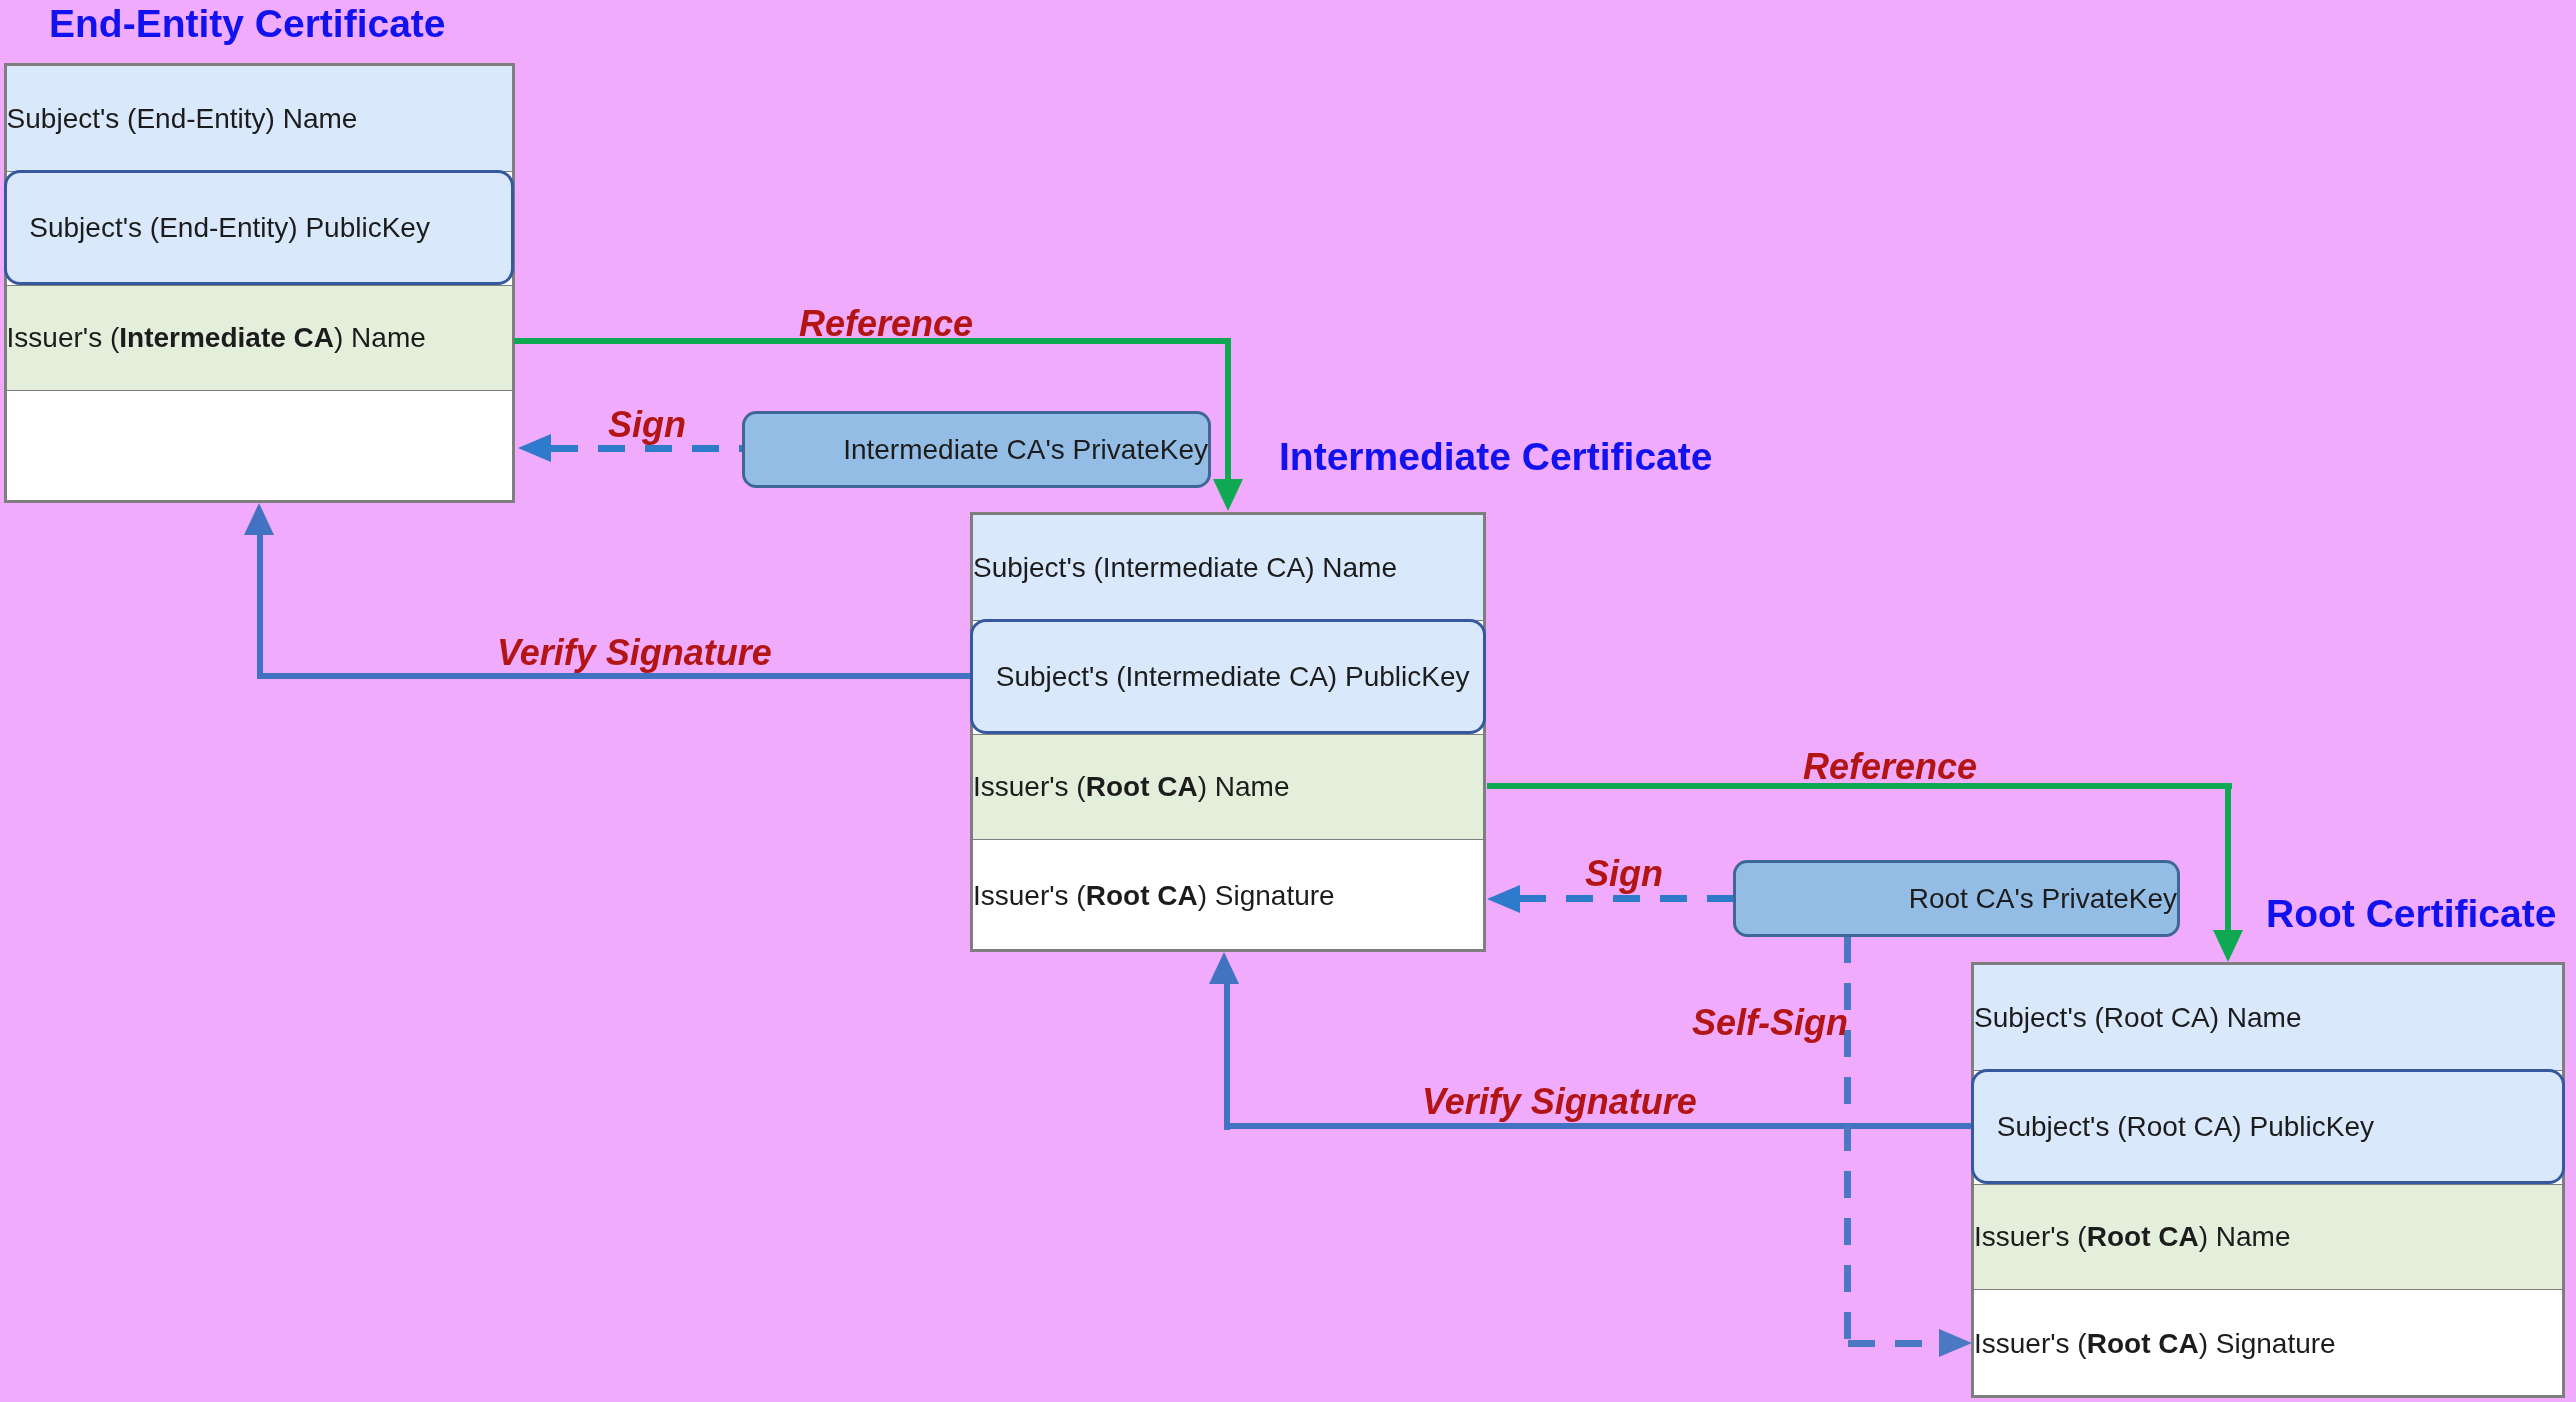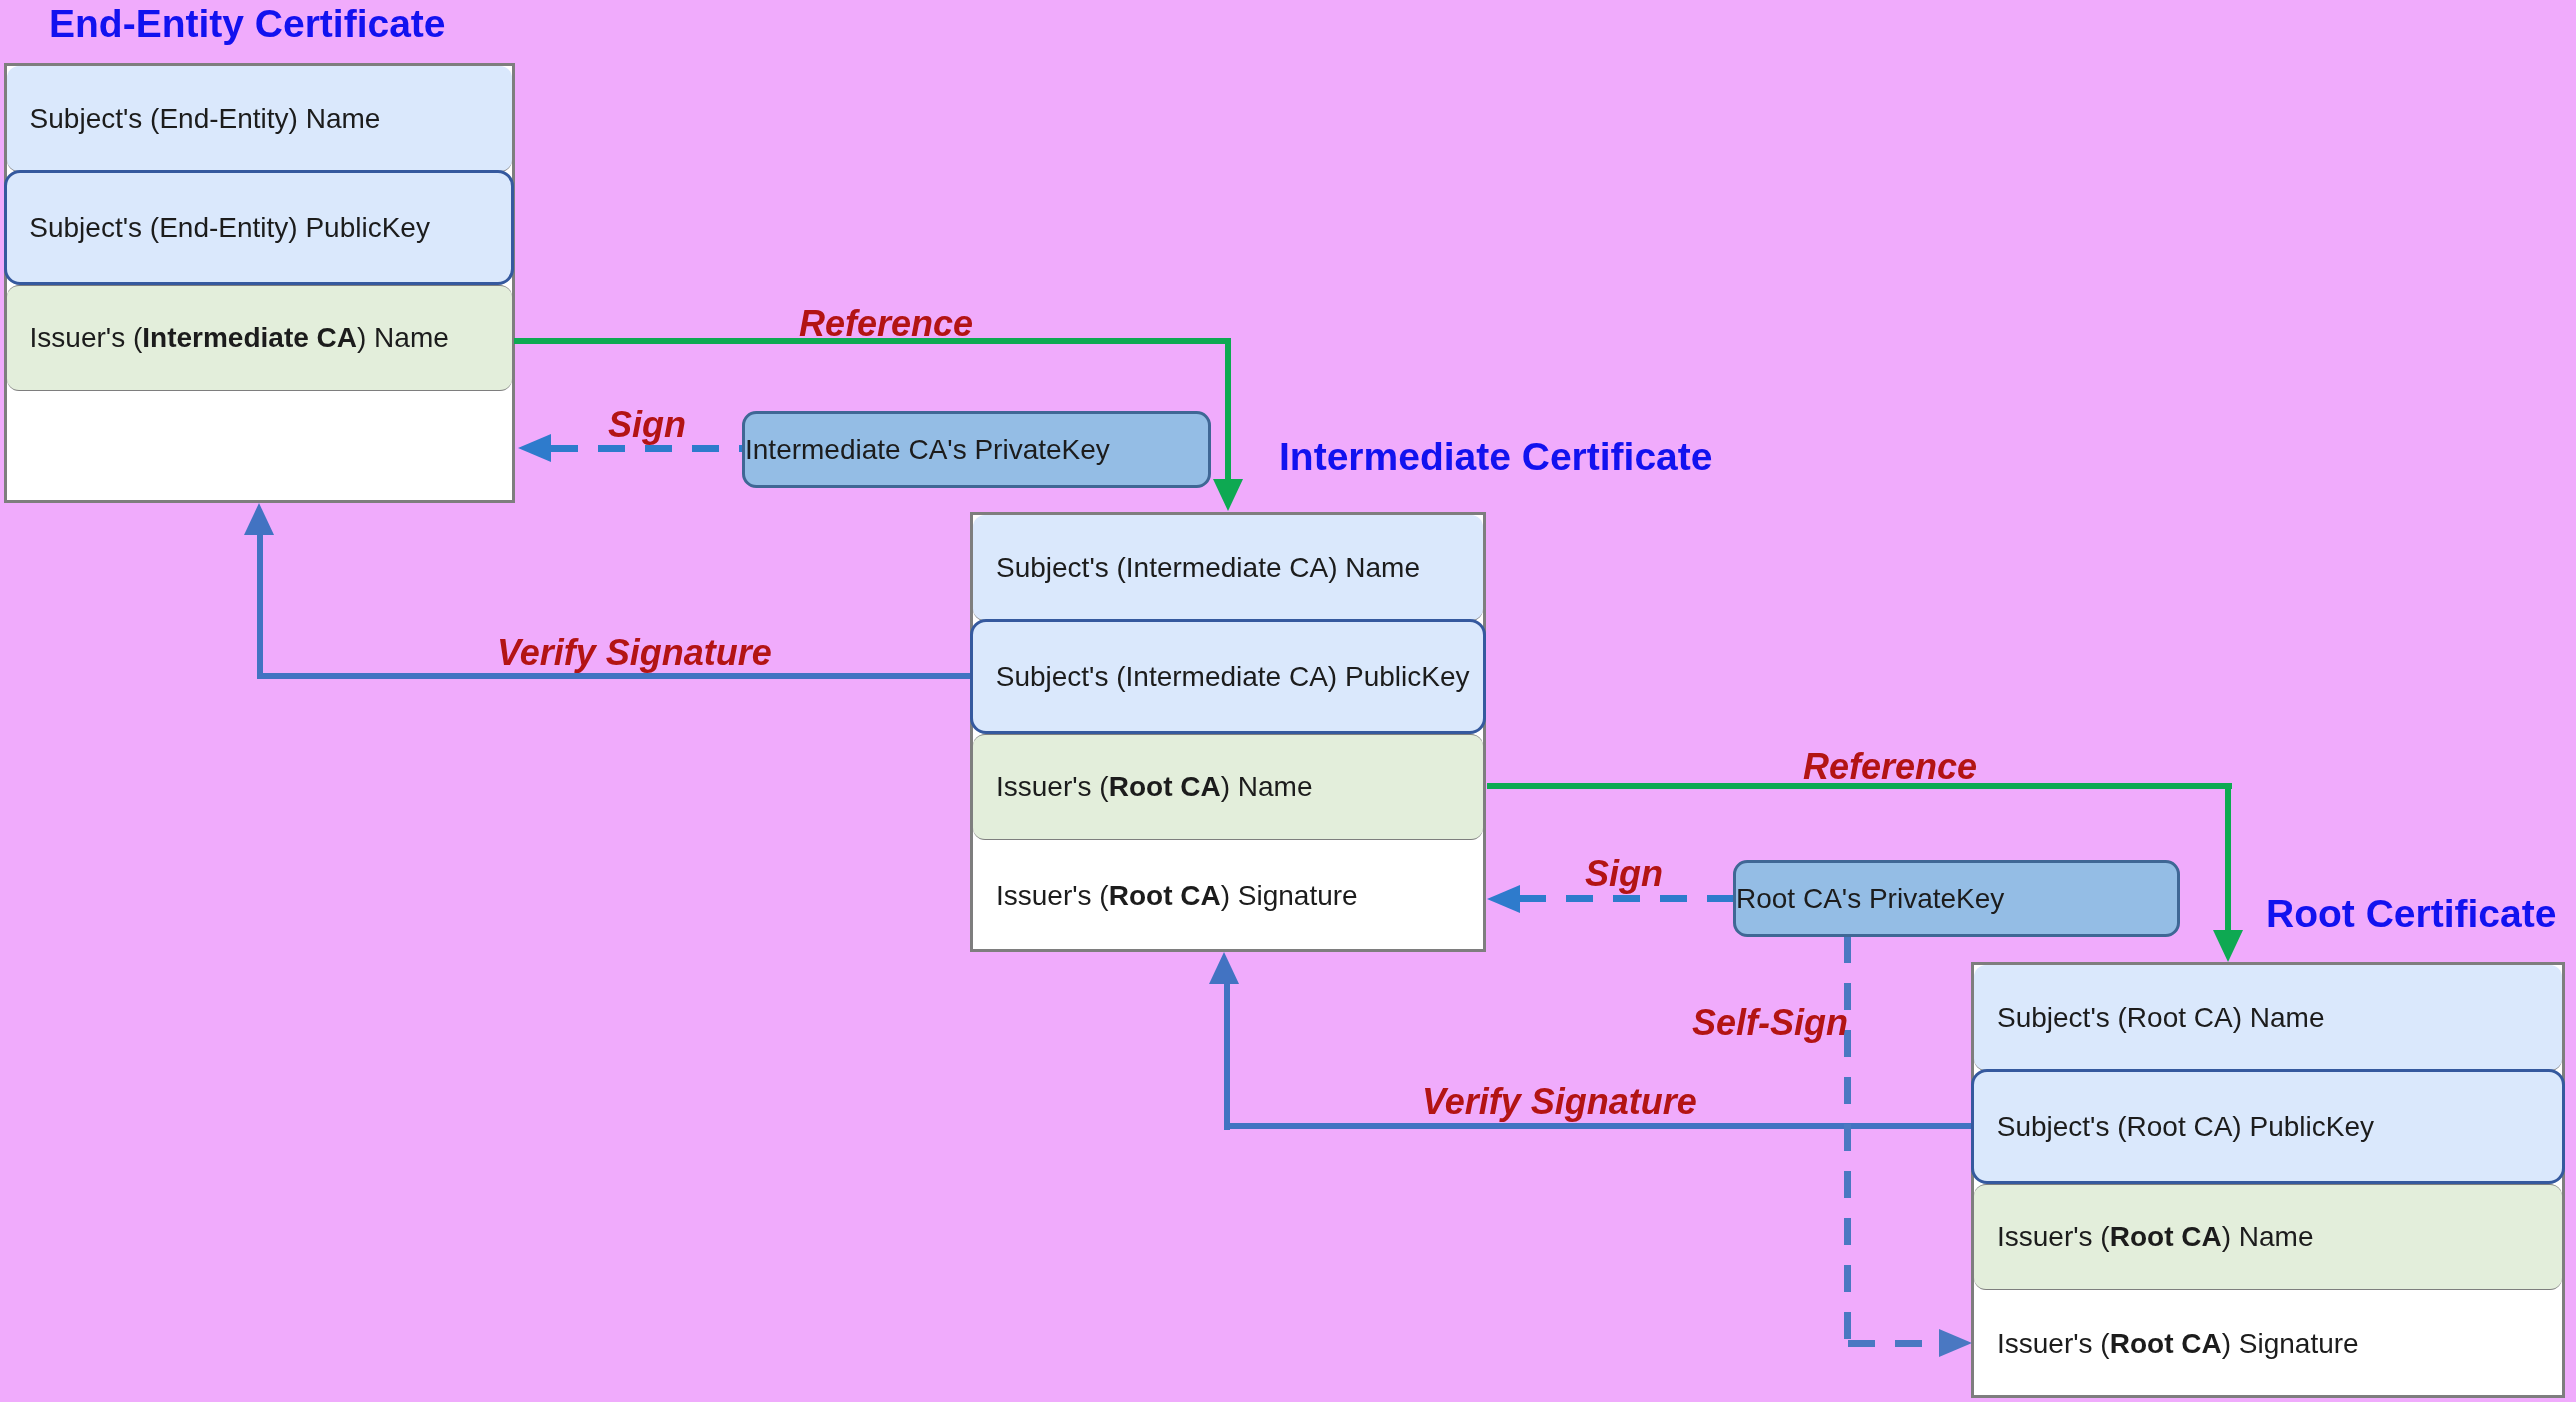--- a/index.html
+++ b/index.html
@@ -3,32 +3,32 @@
 <meta charset="utf-8">
 <style>
   html,body{margin:0;padding:0;background:#000;}
   #canvas{
     position:relative;width:2576px;height:1402px;background:#f0abfc;overflow:hidden;
     font-family:"Liberation Sans", sans-serif;
   }
   
   .cert{position:absolute;background:#ffffff;border:3.6px solid #7e7e7e;box-sizing:border-box;}
   .row{position:absolute;left:0;right:0;display:flex;align-items:center;
-       font-size:28px;color:#1c1c1c;box-sizing:border-box;padding-left:23px;white-space:nowrap;border-radius:12px;}
+       font-size:28px;color:#1c1c1c;box-sizing:border-box;white-space:nowrap;}
   .row .lbl{display:inline;}
   .r1{top:0;height:106px;border-bottom:1.8px solid #7e7e7e;background:#dae8fc;}
   .r2{top:104px;height:115px;left:-2.7px;right:-2.7px;background:#dae8fc;
       border:3.6px solid #35599e;border-radius:16px;z-index:3;padding-left:22.4px;}
   .r3{top:219px;height:106px;border-top:1.8px solid #7e7e7e;border-bottom:1.8px solid #7e7e7e;background:#e3eedb;}
   .r4{top:327px;bottom:0;background:#ffffff;}
   
   .title{position:absolute;font-size:39px;font-weight:bold;color:#1212ef;white-space:nowrap;z-index:5;}
   
   .pk{position:absolute;background:#94bde5;border:3.6px solid #3f6795;border-radius:14.3px;
-      display:flex;align-items:center;justify-content:flex-start;font-size:28px;color:#1c1c1c;
+      display:flex;align-items:center;justify-content:flex-end;font-size:28px;color:#1c1c1c;
       box-sizing:border-box;z-index:4;white-space:nowrap;}
   
   .alabel{position:absolute;font-size:36px;font-weight:bold;font-style:italic;color:#b31414;
           white-space:nowrap;z-index:6;}
   
   .line{position:absolute;z-index:2;}
   .green{background:#0ea952;}
   .verify{background:#4273c2;}
   .dash-h{background:repeating-linear-gradient(90deg,#2e7bcc 0 27px,transparent 27px 47px);}
   .dash-v{background:repeating-linear-gradient(180deg,#4a78c2 0 27px,transparent 27px 47px);}

